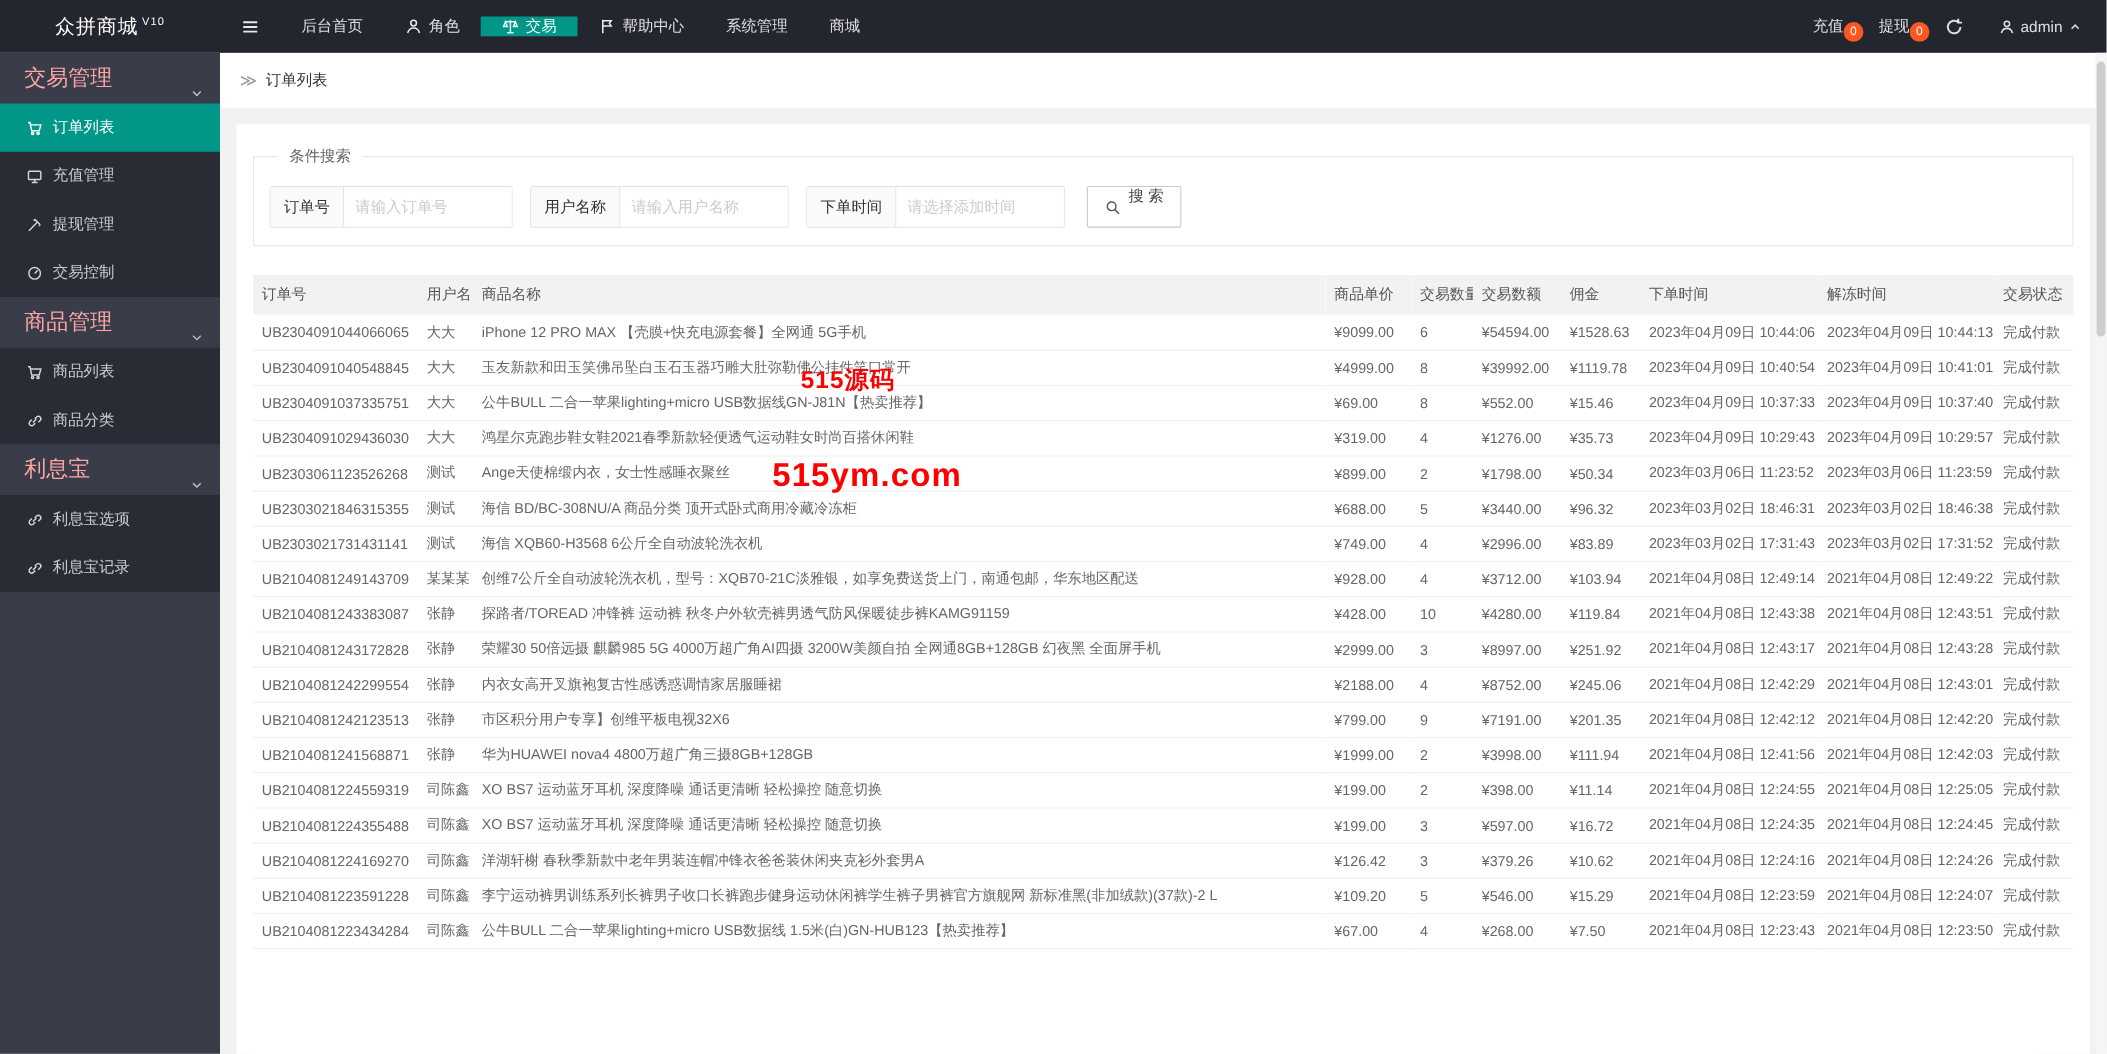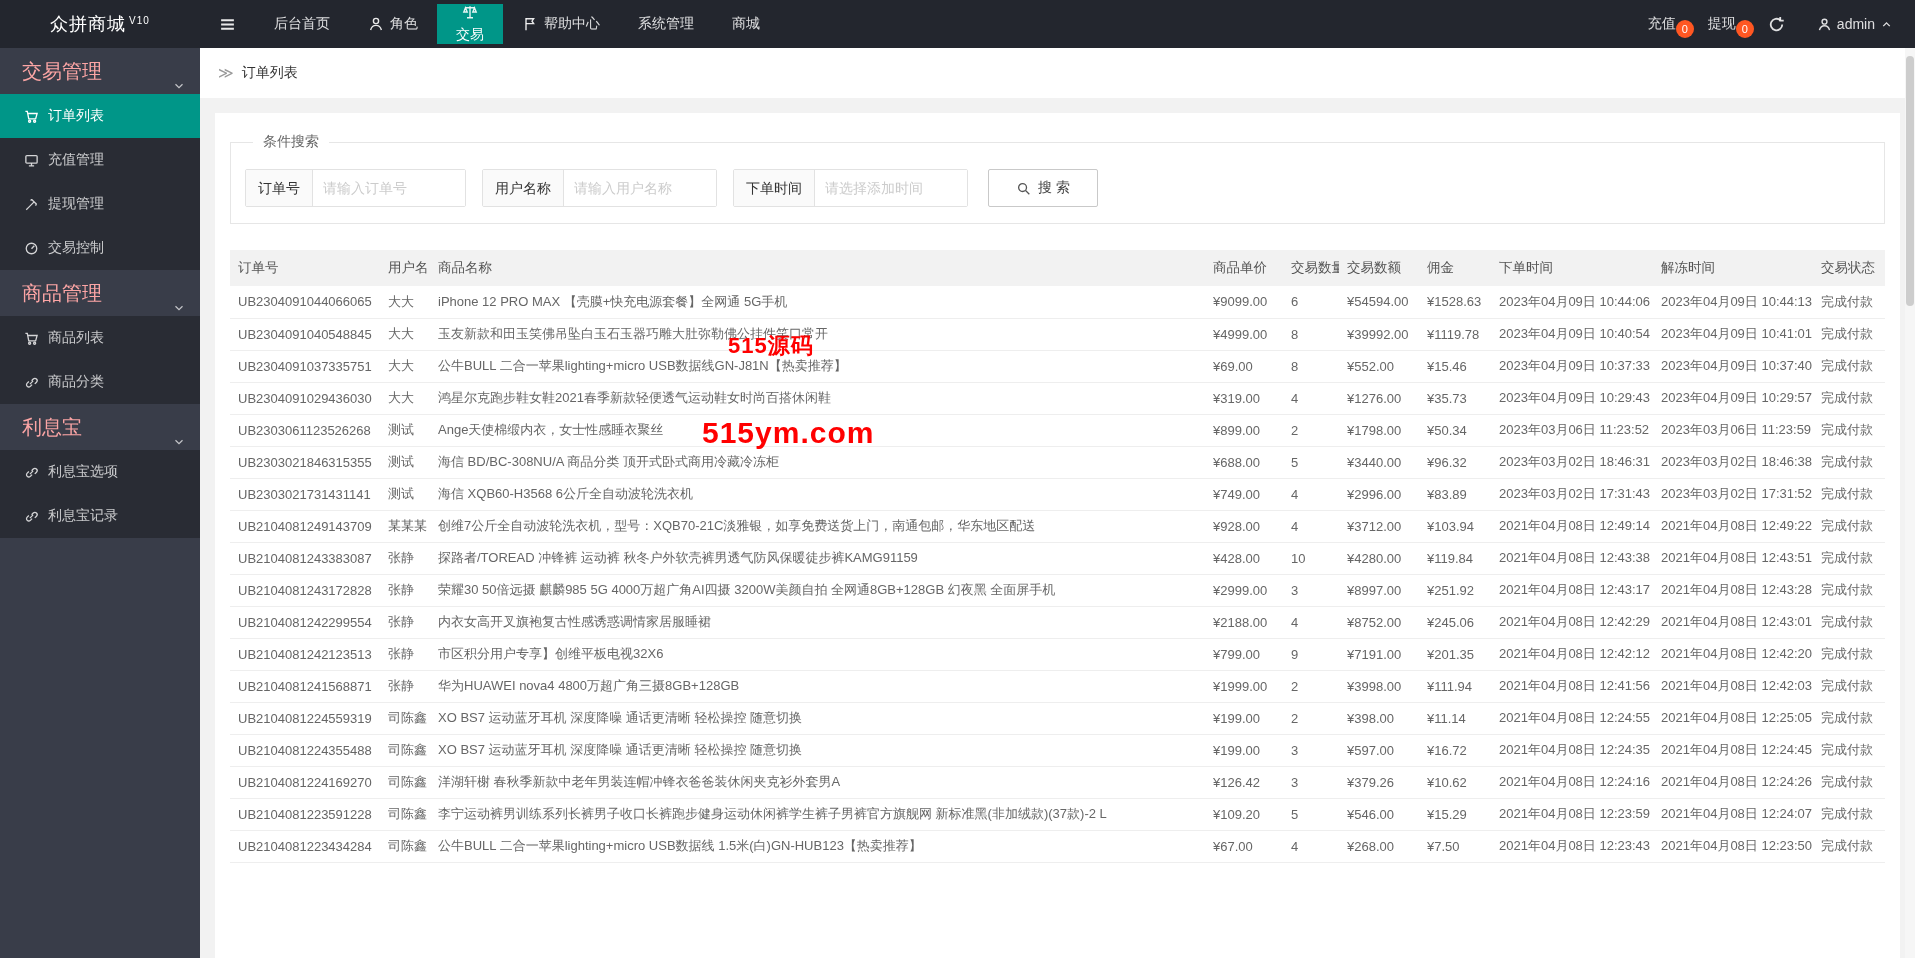--- a/index.html
+++ b/index.html
@@ -8,21 +8,21 @@
     font-family:"Liberation Sans","DejaVu Sans",sans-serif;}
   .ic{display:inline-flex;align-items:center;justify-content:center;line-height:0;}
   .ic svg{display:block;}
 
   
   .navbar{position:absolute;top:0;left:0;right:0;height:48px;background:#23262e;display:flex;align-items:center;z-index:30;}
   .logo{width:200px;display:flex;align-items:center;justify-content:center;color:#fff;font-size:18px;letter-spacing:1px;}
   .logo sup{font-size:10px;margin-left:3px;transform:translateY(-4px);color:#fff;}
   .nav-left{display:flex;align-items:stretch;}
   .nav-item{display:flex;align-items:center;gap:6px;padding:0 19px;color:rgba(255,255,255,.85);font-size:14px;cursor:pointer;}
-  .nav-item.active{background:var(--accent);color:#fff;flex-direction:column;}
+  .nav-item.active{background:var(--accent);color:#fff;}
   .nav-item .ic{color:rgba(255,255,255,.9);}
   .nav-right{margin-left:auto;display:flex;align-items:stretch;padding-right:6px;}
   .nav-chip{position:relative;display:flex;align-items:center;gap:5px;padding:0 16px;color:rgba(255,255,255,.85);font-size:14px;cursor:pointer;}
   .badge{position:absolute;top:5px;right:-2px;min-width:18px;height:18px;line-height:18px;text-align:center;
     background:var(--badge);color:#fff;font-size:11px;border-radius:9px;padding:0 4px;}
 
   
   .sidebar{position:absolute;top:48px;left:0;bottom:0;width:200px;background:#393d49;z-index:20;}
   .side-group-title{position:relative;height:46px;line-height:46px;padding-left:22px;color:#fca5a5;font-size:20px;cursor:pointer;}
   .side-group-title .chev{position:absolute;right:14px;top:15px;color:rgba(255,255,255,.7);}
@@ -40,21 +40,21 @@
   .card{margin:15px;background:#fff;padding:14px 15px;height:1000px;position:relative;}
 
   fieldset.search-fs{border:1px solid #e6e6e6;padding:14px 14px 16px;margin-top:6px;}
   fieldset.search-fs legend{font-size:14px;color:#666;padding:0 10px;margin-left:8px;}
   .search-row{display:flex;align-items:center;gap:16px;margin-top:4px;}
   .input-group{display:flex;border:1px solid #e2e2e2;border-radius:2px;background:#fff;}
   .input-label{background:#fafafa;border-right:1px solid #e2e2e2;padding:0 12px;height:36px;line-height:36px;font-size:14px;color:#333;white-space:nowrap;}
   .input-group input{border:none;outline:none;height:36px;width:152px;padding:0 10px;font-size:14px;color:#333;
     font-family:"Liberation Sans","DejaVu Sans",sans-serif;}
   .input-group input::placeholder{color:#ccc;}
-  .search-btn{display:flex;align-items:center;gap:7px;height:38px;padding:0 27px;background:#fff;border:1px solid #c9c9c9;
+  .search-btn{display:flex;gap:7px;height:38px;padding:0 15px;background:#fff;border:1px solid #c9c9c9;
     border-radius:2px;font-size:14px;color:#444;cursor:pointer;margin-left:4px;}
   .search-btn .ic{color:#555;}
 
   .table-wrap{margin-top:26px;}
   table.orders{width:100%;border-collapse:collapse;table-layout:fixed;}
   table.orders th{background:#f2f2f2;height:36px;font-weight:normal;font-size:13.5px;color:#555;text-align:left;padding:0 8px;
     white-space:nowrap;overflow:hidden;}
   table.orders td{height:32px;font-size:13px;color:#666;padding:0 8px;border-bottom:1px solid #eee;
     white-space:nowrap;overflow:hidden;}
   col.c-order{width:150px;} col.c-user{width:50px;} col.c-product{width:auto;}

